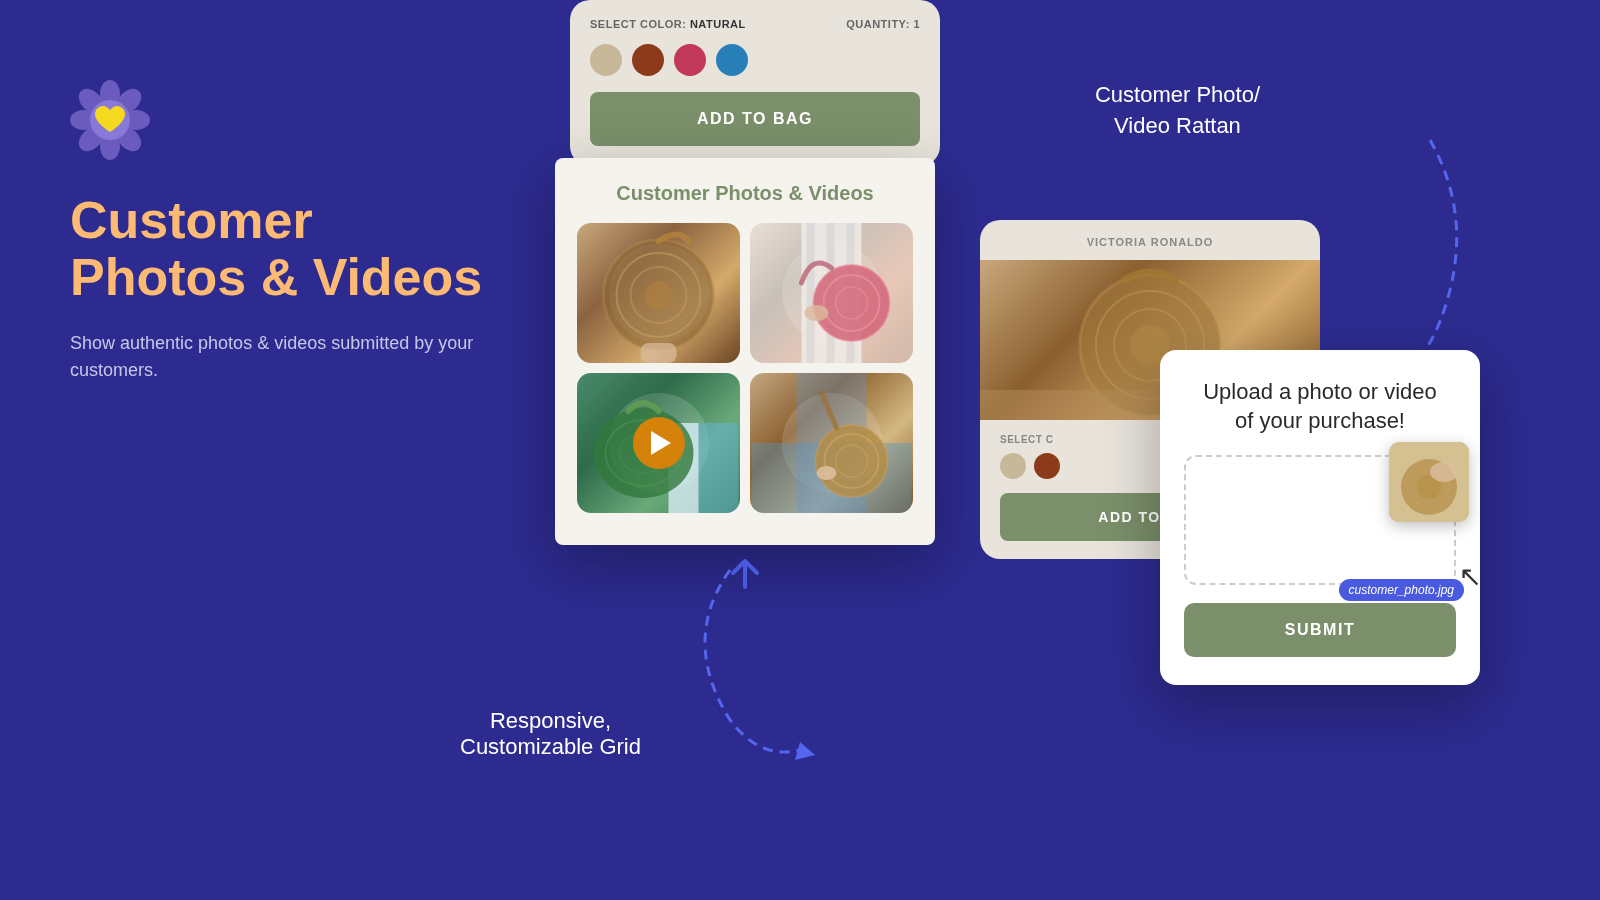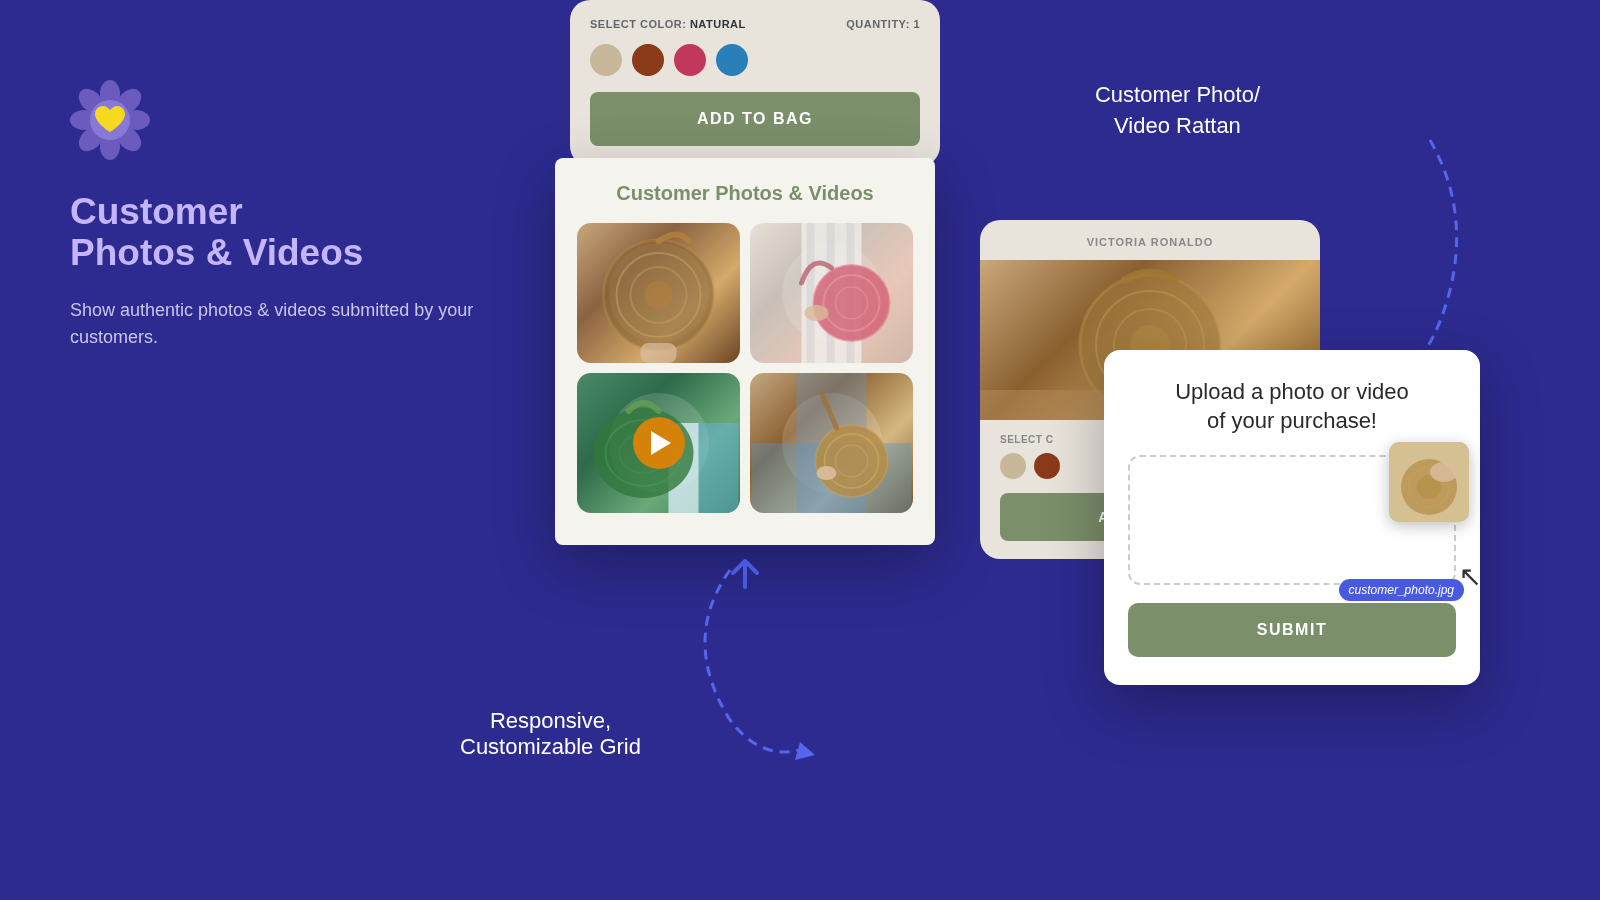--- a/index.html
+++ b/index.html
@@ -21,23 +21,23 @@
       width: 420px;
     }
 
     .logo-flower {
       width: 80px;
       height: 80px;
       margin-bottom: 28px;
     }
 
     .main-heading {
-      font-size: 37px;
+      font-size: 52px;
       font-weight: 800;
-      color: #c4b5fd;
+      color: #fdba74;
       line-height: 1.1;
       margin-bottom: 24px;
     }
 
     .sub-description {
       font-size: 18px;
       color: #c8c6e8;
       line-height: 1.5;
     }
 
@@ -288,21 +288,21 @@
       letter-spacing: 1.5px;
       text-transform: uppercase;
       cursor: pointer;
     }
 
     
     .upload-modal {
       position: absolute;
       right: 120px;
       top: 350px;
-      width: 376px;
+      width: 320px;
       background: #ffffff;
       border-radius: 16px;
       padding: 28px 24px 28px;
       box-shadow: 0 20px 60px rgba(0,0,0,0.3);
     }
 
     .upload-title {
       font-size: 22px;
       color: #2a2a2a;
       text-align: center;

